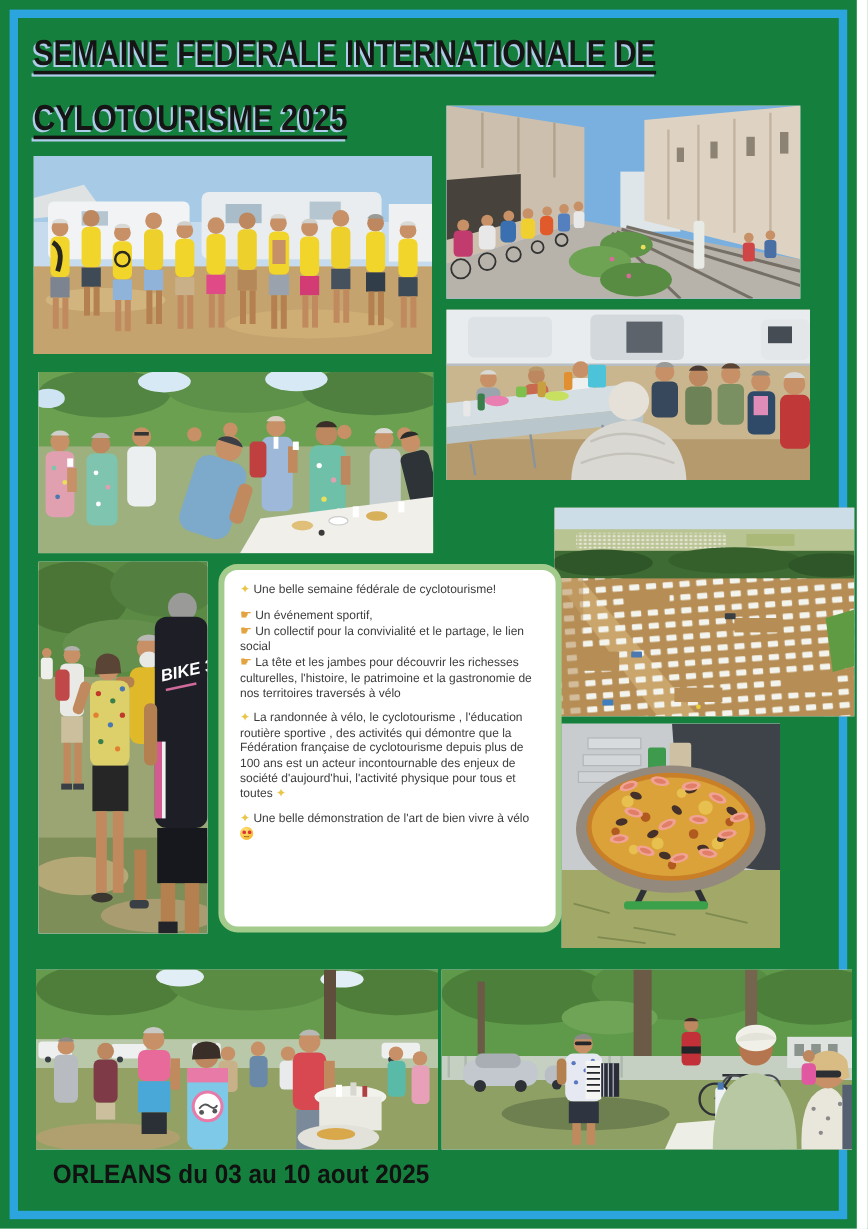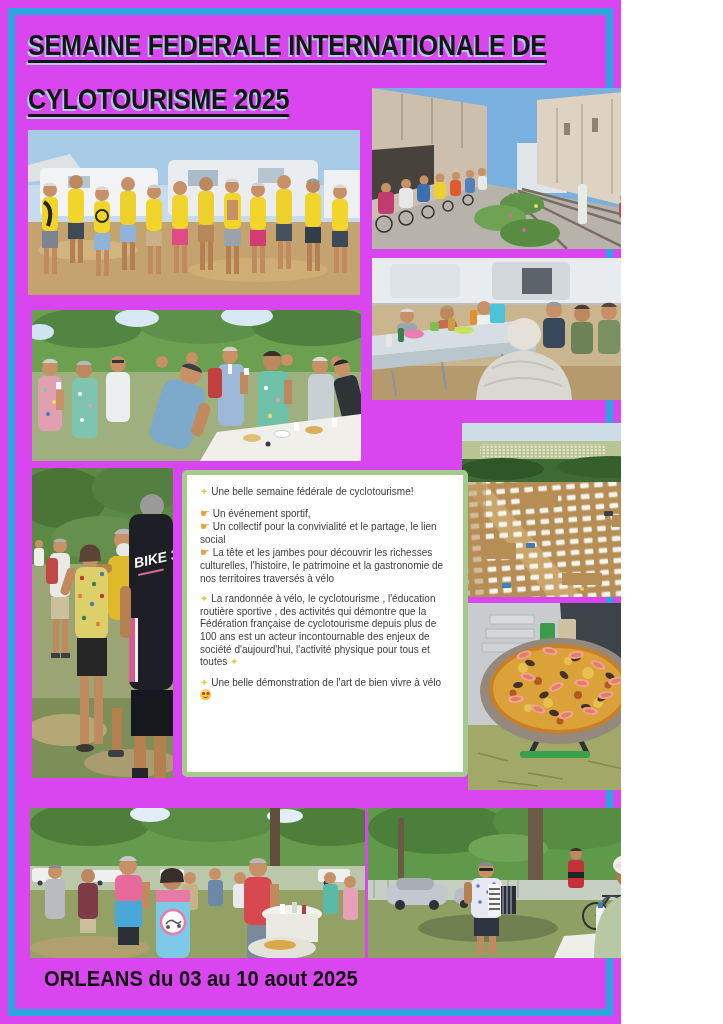--- a/index.html
+++ b/index.html
@@ -1,26 +1,26 @@
 <!DOCTYPE html>
 <html><head>
 <meta charset="utf-8">
 <style>
   html,body{margin:0;padding:0;background:#fff;}
-  .page{position:relative;width:621px;height:1024px;background:#d946ef;overflow:hidden;
+  .page{position:relative;width:714px;height:1024px;background:#15803d;overflow:hidden;
         font-family:"Liberation Sans",sans-serif;text-decoration:underline;}
   .frame{position:absolute;left:8px;top:8px;right:8px;bottom:8px;border:7px solid #2ca4dd;pointer-events:none;}
   .title{position:absolute;left:28px;margin:0;color:#151515;font-weight:bold;font-size:30px;
          letter-spacing:-.3px;text-decoration:underline;text-underline-offset:5px;
          text-shadow:-2px 2px 0 #aecde8;transform:scaleX(.84);transform-origin:left top;white-space:nowrap;}
   .t1{top:28px;} .t2{top:82px;}
   .ph{position:absolute;overflow:hidden;background:#ddd;}
   .ph svg{display:block;width:100%;height:100%;}
   .infobox{position:absolute;left:182px;top:470px;width:286px;height:307px;box-sizing:border-box;
-           border:5px solid #a3cb8c;border-radius:5px;background:#fff;padding:11px 13px;
+           border:5px solid #a3cb8c;border-radius:16px;background:#fff;padding:11px 13px;
            font-size:10px;line-height:12.6px;color:#3c3c3c;}
   .infobox p{margin:0;}
   .infobox p.gap{margin-top:8px;}
   .spark{color:#e9c64a;font-size:10px;}
   .point{color:#e3a33e;font-size:11px;}
   .emoji{display:inline-block;width:11px;height:11px;border-radius:50%;
          background:radial-gradient(circle at 35% 30%,#ffe27a,#f3ae1b);vertical-align:-2px;position:relative;}
   .emoji::before{content:'';position:absolute;left:2px;top:3px;width:2px;height:2px;border-radius:50%;
          background:#8a4a00;box-shadow:4.5px 0 0 #8a4a00;}
   .emoji::after{content:'';position:absolute;left:2.5px;top:4.5px;width:5.5px;height:3.5px;

